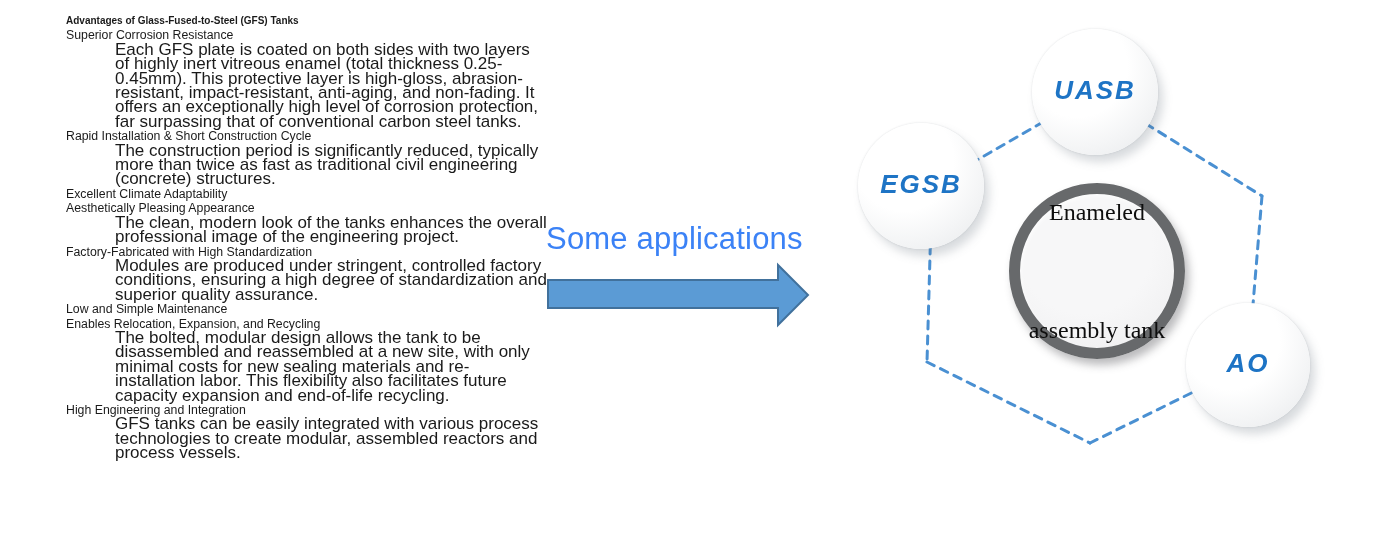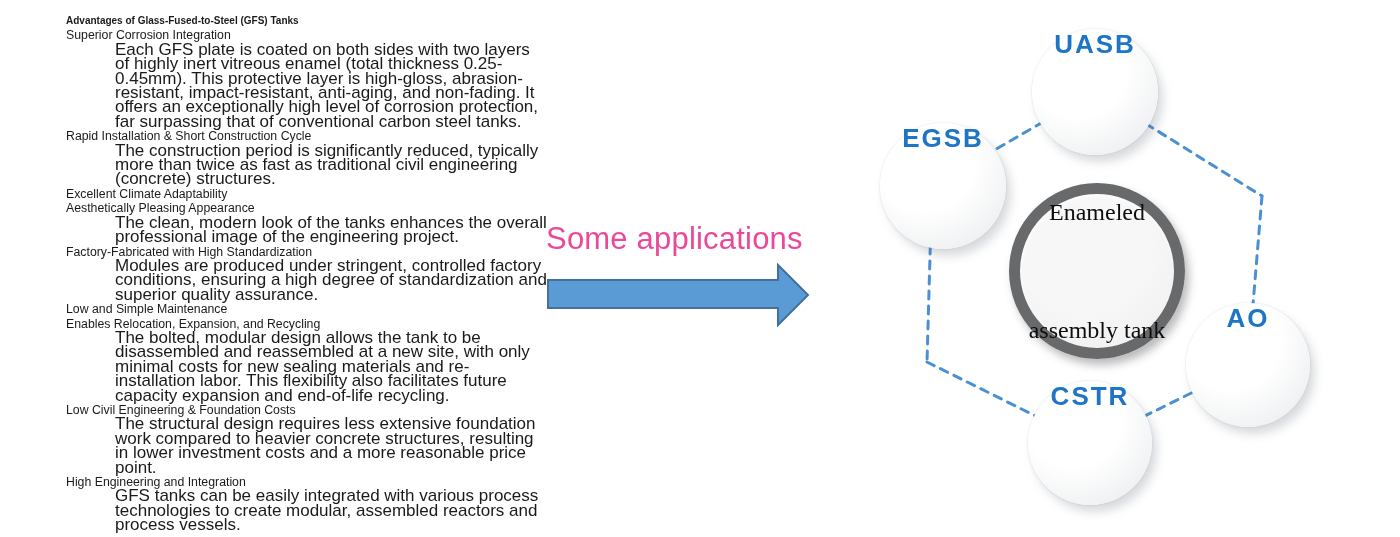--- a/index.html
+++ b/index.html
@@ -7,34 +7,34 @@
     font-family: "Liberation Sans", sans-serif; color: #1a1a1a; }
 
   
   .doc { position: absolute; left: 66px; top: 14px; width: 486px; }
   .doc-title { font-weight: bold; font-size: 10px; line-height: 14.4px; }
   .doc-heading { font-size: 12.3px; line-height: 14.4px; }
   .doc-body { font-size: 17px; line-height: 14.4px; margin-left: 49px; width: 432px; }
 
   
   .apps-label { position: absolute; left: 546px; top: 221px; font-size: 31px;
-    letter-spacing: 0.2px; color: #ec4899; white-space: nowrap; }
+    letter-spacing: 0.2px; color: #3b82f6; white-space: nowrap; }
   .arrow-svg { position: absolute; left: 546px; top: 262px; }
 
   
   .diagram { position: absolute; left: 820px; top: 0; width: 580px; height: 537px; }
   .connector-svg { position: absolute; left: 0; top: 0; }
   .node { position: absolute; border-radius: 50%;
     background: radial-gradient(circle at 36% 30%, #ffffff 42%, #f4f5f6 68%, #e6e8ea 100%);
     box-shadow: 5px 7px 10px rgba(100,110,125,0.25), 0 0 2px rgba(150,155,160,0.35);
-    display: flex; align-items: flex-start; justify-content: center; }
+    display: flex; align-items: center; justify-content: center; font-style: italic; }
   .node-label { color: #1e74c5; font-weight: bold; font-size: 26px; letter-spacing: 2px;
     padding-bottom: 4px; white-space: nowrap; }
   .node-uasb { left: 212px; top: 29px;  width: 126px; height: 126px; }
-  .node-egsb { left: 60px;  top: 123px; width: 126px; height: 126px; }
+  .node-egsb { left: 38px;  top: 123px; width: 126px; height: 126px; }
   .node-ic   { left: 380px; top: 134px; width: 124px; height: 124px; }
   .node-ubf  { left: 45px;  top: 300px; width: 124px; height: 124px; }
   .node-ao   { left: 366px; top: 303px; width: 124px; height: 124px; }
   .node-cstr { left: 208px; top: 381px; width: 124px; height: 124px; }
   .node-ic .node-label { letter-spacing: 6px; padding-left: 6px; }
 
   .center-node { position: absolute; left: 189px; top: 183px; width: 176px; height: 176px;
     border-radius: 50%; border: 11px solid #67696b;
     background: radial-gradient(circle at 42% 34%, #f7f7f8 50%, #ededee 100%);
     box-shadow: 4px 6px 9px rgba(60,60,65,0.35), inset 1px 2px 4px rgba(255,255,255,0.7);
@@ -42,21 +42,21 @@
   .center-line { font-family: "Liberation Serif", serif; font-size: 24px; color: #0d0d0d;
     line-height: 36px; white-space: nowrap; }
 </style>
 </head>
 <body>
 
 <div class="doc">
   <div class="doc-title">Advantages of Glass-Fused-to-Steel (GFS) Tanks</div>
 
   <div>
-    <div class="doc-heading">Superior Corrosion Integration</div>
+    <div class="doc-heading">Superior Corrosion Resistance</div>
     <div class="doc-body">Each GFS plate is coated on both sides with two layers of highly inert vitreous enamel (total thickness 0.25-0.45mm). This protective layer is high-gloss, abrasion-resistant, impact-resistant, anti-aging, and non-fading. It offers an exceptionally high level of corrosion protection, far surpassing that of conventional carbon steel tanks.</div>
   </div>
   <div>
     <div class="doc-heading">Rapid Installation &amp; Short Construction Cycle</div>
     <div class="doc-body">The construction period is significantly reduced, typically more than twice as fast as traditional civil engineering (concrete) structures.</div>
   </div>
   <div>
     <div class="doc-heading">Excellent Climate Adaptability</div>
   </div>
   <div>
@@ -66,24 +66,20 @@
   <div>
     <div class="doc-heading">Factory-Fabricated with High Standardization</div>
     <div class="doc-body">Modules are produced under stringent, controlled factory conditions, ensuring a high degree of standardization and superior quality assurance.</div>
   </div>
   <div>
     <div class="doc-heading">Low and Simple Maintenance</div>
   </div>
   <div>
     <div class="doc-heading">Enables Relocation, Expansion, and Recycling</div>
     <div class="doc-body">The bolted, modular design allows the tank to be disassembled and reassembled at a new site, with only minimal costs for new sealing materials and re-installation labor. This flexibility also facilitates future capacity expansion and end-of-life recycling.</div>
-  </div>
-  <div>
-    <div class="doc-heading">Low Civil Engineering &amp; Foundation Costs</div>
-    <div class="doc-body">The structural design requires less extensive foundation work compared to heavier concrete structures, resulting in lower investment costs and a more reasonable price point.</div>
   </div>
   <div>
     <div class="doc-heading">High Engineering and Integration</div>
     <div class="doc-body">GFS tanks can be easily integrated with various process technologies to create modular, assembled reactors and process vessels.</div>
   </div>
 </div>
 
 <div class="apps-label">Some applications</div>
 
 <svg class="arrow-svg" width="266" height="66" viewBox="0 0 266 66">
@@ -105,21 +101,18 @@
 
   <div class="node node-uasb">
     <span class="node-label">UASB</span>
   </div>
   <div class="node node-egsb">
     <span class="node-label">EGSB</span>
   </div>
   <div class="node node-ao">
     <span class="node-label">AO</span>
   </div>
-  <div class="node node-cstr">
-    <span class="node-label">CSTR</span>
-  </div>
 
   <div class="center-node">
     <div class="center-line">Enameled</div>
     <div class="center-line">assembly tank</div>
   </div>
 </div>
 
 </body></html>

